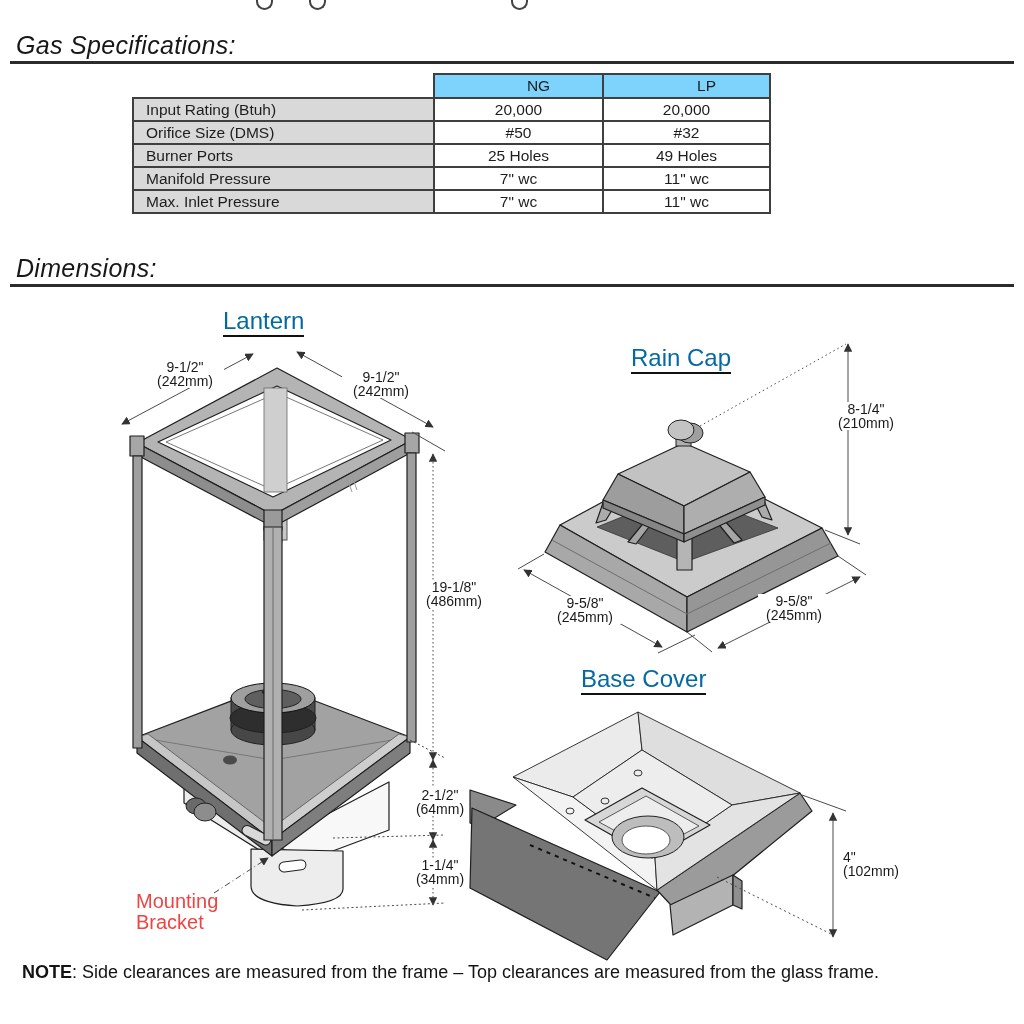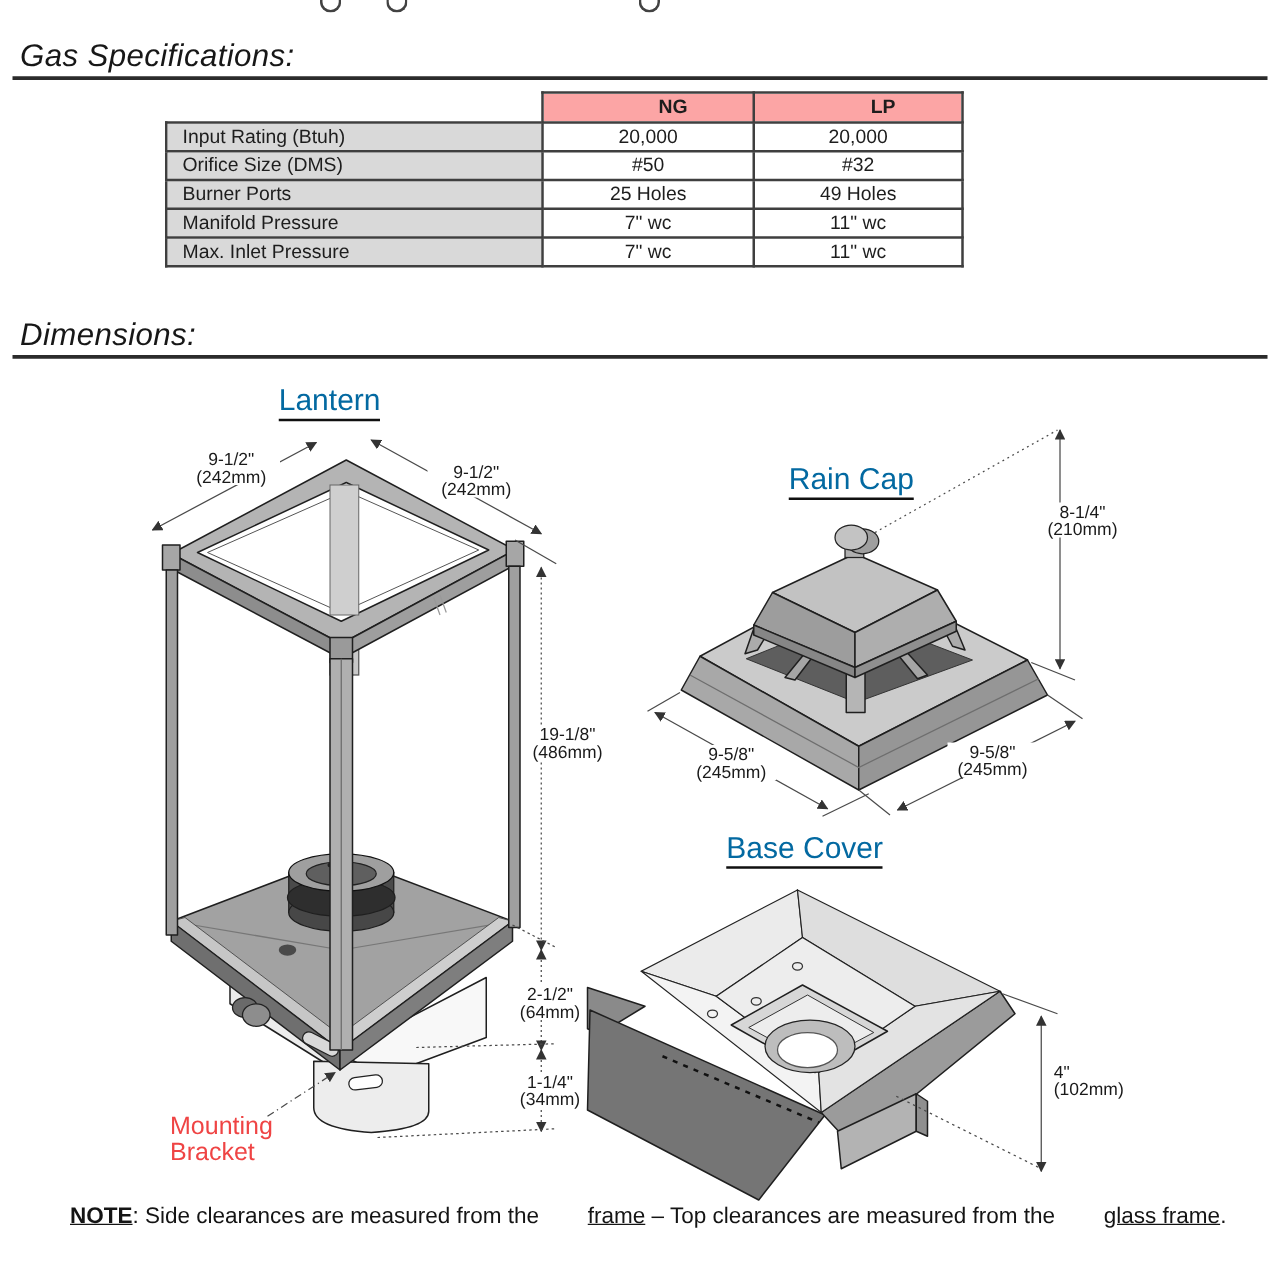--- a/index.html
+++ b/index.html
@@ -11,21 +11,21 @@
            border-radius:0 0 11px 11px;}
 
   
   .h1{position:absolute;font-weight:normal;font-style:italic;font-size:25px;letter-spacing:.3px;color:#171717;}
   .rule{position:absolute;left:10px;width:1004px;height:3px;background:#2b2b2b;}
 
   
   #gas-table{position:absolute;left:132px;top:73px;border-collapse:collapse;table-layout:fixed;
              font-size:15.5px;color:#1d1d1d;}
   #gas-table td,#gas-table th{border:2px solid #3f3f3f;padding:0;overflow:hidden;white-space:nowrap;}
-  #gas-table th{background:#fca5a5;font-weight:bold;text-align:center;padding-left:40px;}
+  #gas-table th{background:#7dd3fc;font-weight:normal;text-align:center;padding-left:40px;}
   #gas-table td.lbl{background:#d9d9d9;text-align:left;padding-left:12px;}
   #gas-table td.val{background:#fff;text-align:center;}
   #gas-table td.corner{border:none;background:transparent;}
   #gas-table tr{height:23px;}
   #gas-table tr.hdr{height:24px;}
 
   
   .dtitle{position:absolute;font-weight:normal;font-size:24px;color:#0369a1;
           border-bottom:2px solid #101010;padding-bottom:0;white-space:nowrap;}
   .dim{position:absolute;font-size:14px;line-height:14px;text-align:center;white-space:nowrap;color:#1a1a1a;}
@@ -34,21 +34,21 @@
   .mblabel{position:absolute;font-weight:normal;font-size:20px;line-height:21px;color:#ef4444;}
 
   svg{position:absolute;overflow:visible;}
   .oln{stroke:#1f1f1f;stroke-width:1.2;stroke-linejoin:round;}
   .thin{stroke:#555;stroke-width:.8;fill:none;}
   .dimln{stroke:#4a4a4a;stroke-width:1;fill:none;}
 
   
   .note{position:absolute;left:22px;top:962px;font-size:18px;color:#141414;white-space:nowrap;}
   .note .b{font-weight:bold;}
-  .note .u{text-decoration:underline;margin-left:34px;}
+  .note .u{}
 </style>
 </head>
 <body>
 
 <div id="page">
 
   <div class="remnant" style="left:256px"></div>
   <div class="remnant" style="left:309px"></div>
   <div class="remnant" style="left:511px"></div>
 
@@ -199,21 +199,21 @@
   </div>
   <div class="dim bg" style="left:407px;top:858px;width:64px">
     <span>1-1/4"</span><br>
     <span>(34mm)</span>
   </div>
   <div class="mblabel" style="left:136px;top:891px">
     <span>Mounting</span><br>
     <span>Bracket</span>
   </div>
 
-  <div class="dtitle" style="left:631px;top:370px">Rain Cap</div>
+  <div class="dtitle" style="left:631px;top:344px">Rain Cap</div>
 
   <svg width="440" height="330" viewBox="0 0 440 330" style="left:500px;top:330px">
 
     <g>
       <polygon class="oln" points="60,195 184,128 322,198 187,267" fill="#cbcbcb"></polygon>
       <polygon points="97,197 184,162 278,198 185,232" fill="#5e5e5e" stroke="#333" stroke-width=".8"></polygon>
       <polygon class="oln" points="60,195 187,267 187,302 45,222" fill="#a8a8a8"></polygon>
       <polygon class="oln" points="322,198 187,267 187,302 338,226" fill="#969696"></polygon>
       <polyline points="52,210 187,284 331,213" fill="none" stroke="#6e6e6e" stroke-width="1"></polyline>
     </g>

